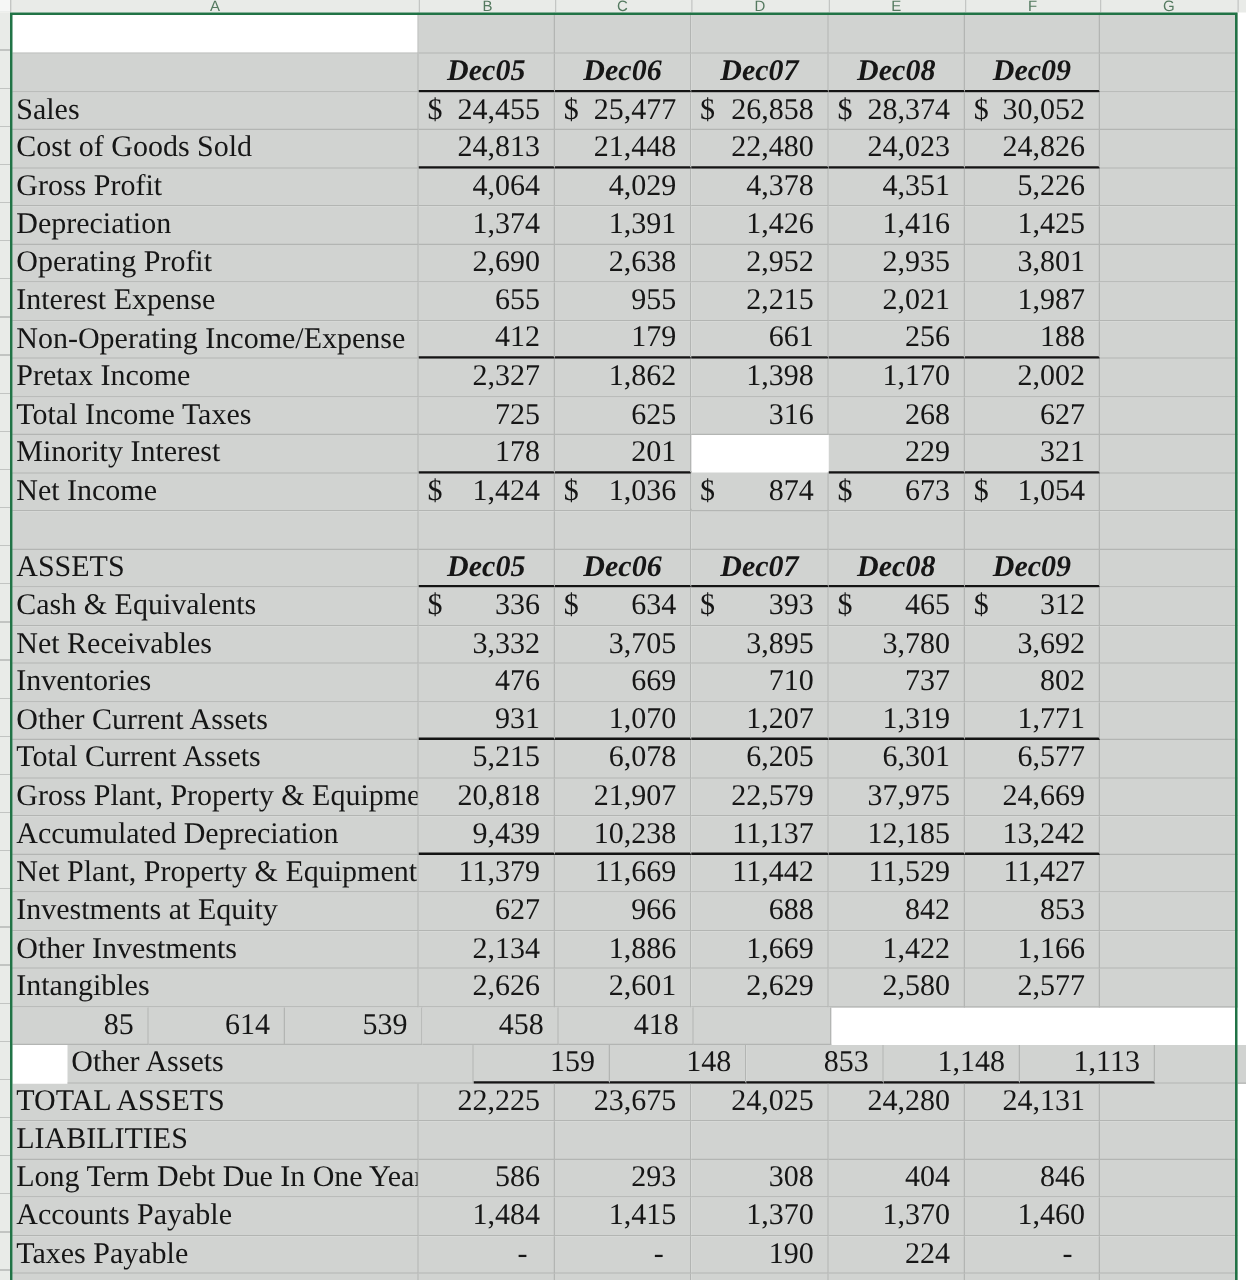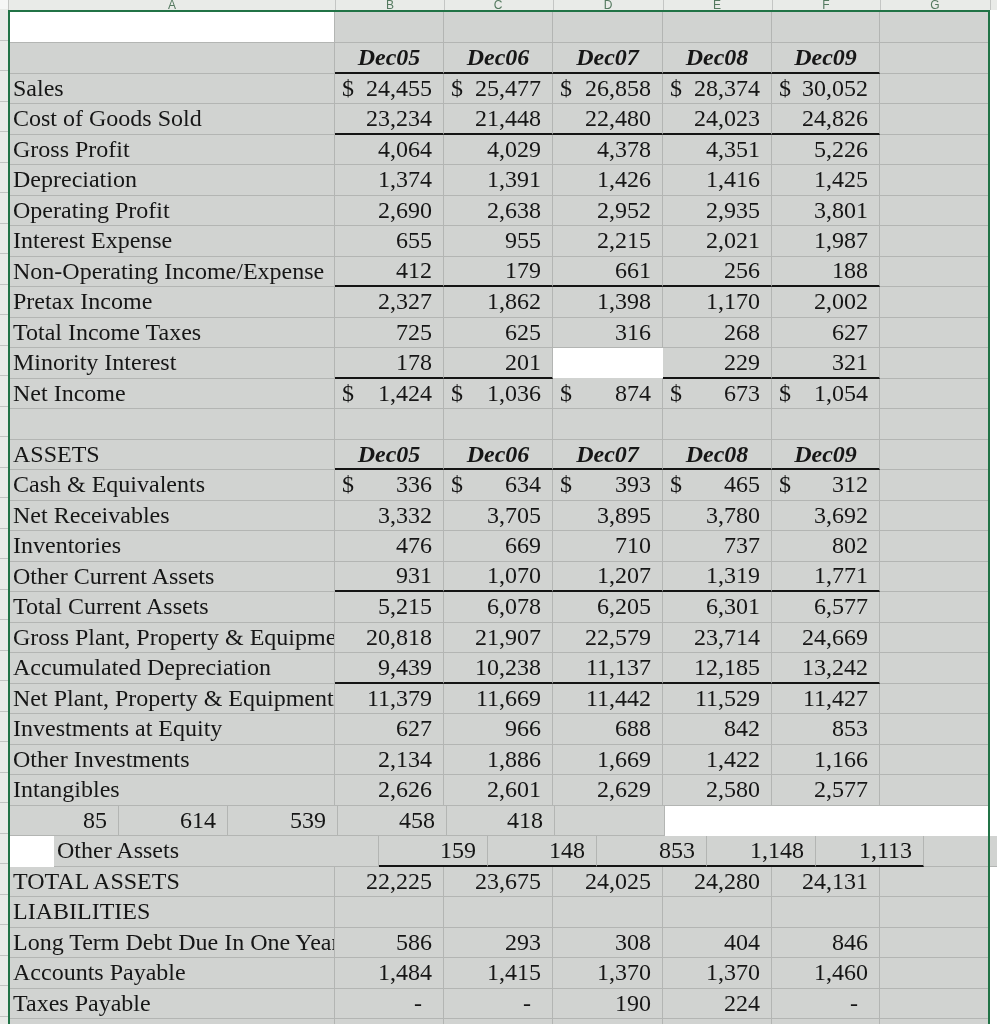--- a/index.html
+++ b/index.html
@@ -107,21 +107,21 @@
         </div>
         <div class="cell num acc" style="width: 108px;">
           <span>$</span>
           <span>30,052</span>
         </div>
         <div class="cell" style="width: 110px;"></div>
       </div>
       <div class="row">
         <div class="cell label" style="width: 325px;"><span>Cost of Goods Sold</span></div>
         <div class="cell num bb" style="width: 109px;">
-          <span>23,234</span>
+          <span>24,813</span>
         </div>
         <div class="cell num bb" style="width: 109px;">
           <span>21,448</span>
         </div>
         <div class="cell num bb" style="width: 110px;">
           <span>22,480</span>
         </div>
         <div class="cell num bb" style="width: 109px;">
           <span>24,023</span>
         </div>
@@ -429,21 +429,21 @@
         <div class="cell num" style="width: 109px;">
           <span>20,818</span>
         </div>
         <div class="cell num" style="width: 109px;">
           <span>21,907</span>
         </div>
         <div class="cell num" style="width: 110px;">
           <span>22,579</span>
         </div>
         <div class="cell num" style="width: 109px;">
-          <span>23,714</span>
+          <span>37,975</span>
         </div>
         <div class="cell num" style="width: 108px;">
           <span>24,669</span>
         </div>
         <div class="cell" style="width: 110px;"></div>
       </div>
       <div class="row">
         <div class="cell label" style="width: 325px;"><span>Accumulated Depreciation</span></div>
         <div class="cell num bb" style="width: 109px;">
           <span>9,439</span>

